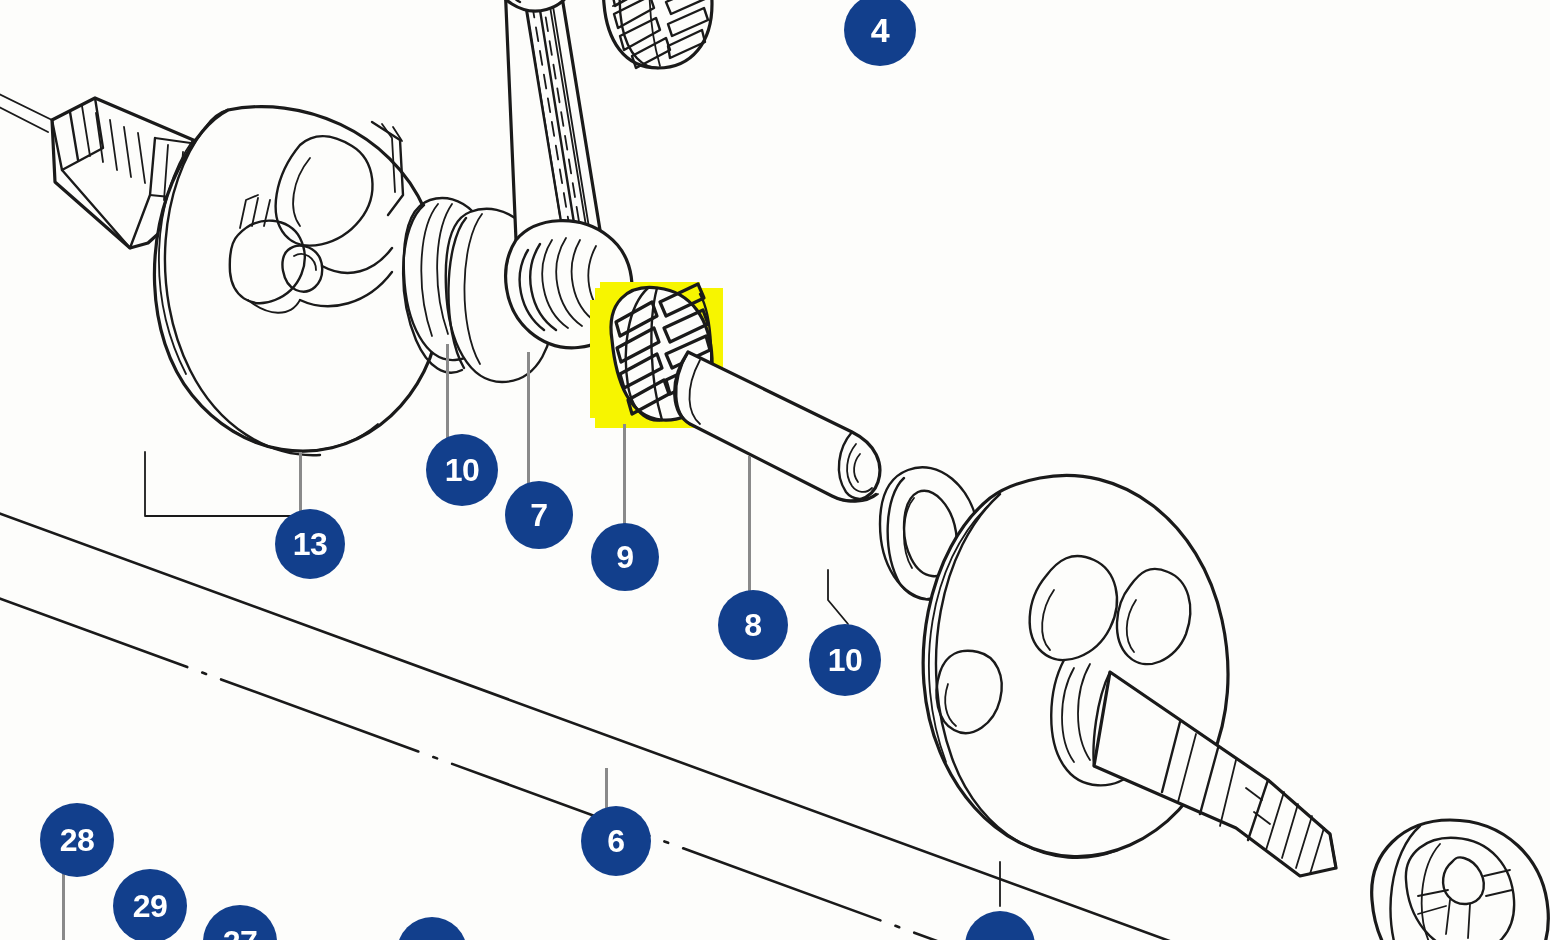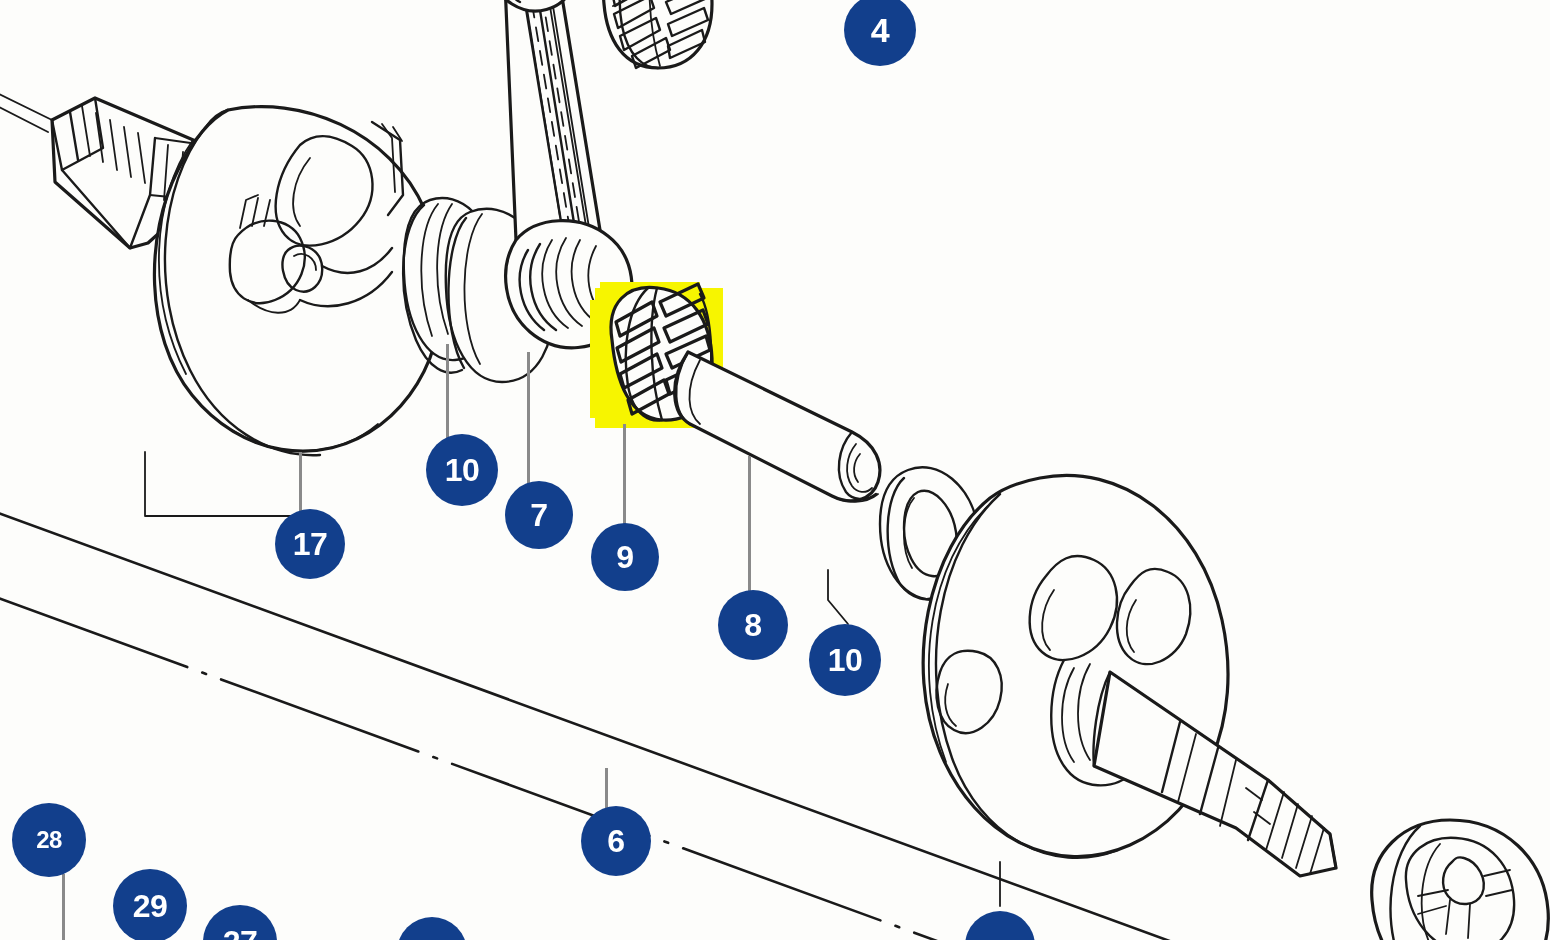--- a/index.html
+++ b/index.html
@@ -368,23 +368,23 @@
   <div class="leader" style="left:623px;top:424px;width:3px;height:102px;"></div>
   <div class="leader" style="left:748px;top:456px;width:3px;height:136px;"></div>
   <div class="leader" style="left:605px;top:768px;width:3px;height:42px;"></div>
   <div class="leader" style="left:62px;top:874px;width:3px;height:66px;"></div>
   <div class="leader" style="left:879px;top:0px;width:3px;height:2px;"></div>
 
   <div class="badge" style="left:844px;top:-6px;width:72px;height:72px;font-size:34px;">4</div>
   <div class="badge" style="left:426px;top:434px;width:72px;height:72px;font-size:32px;">10</div>
   <div class="badge" style="left:505px;top:481px;width:68px;height:68px;font-size:32px;">7</div>
   <div class="badge" style="left:591px;top:523px;width:68px;height:68px;font-size:32px;">9</div>
-  <div class="badge" style="left:275px;top:509px;width:70px;height:70px;font-size:32px;">17</div>
+  <div class="badge" style="left:275px;top:509px;width:70px;height:70px;font-size:32px;">13</div>
   <div class="badge" style="left:718px;top:590px;width:70px;height:70px;font-size:32px;">8</div>
   <div class="badge" style="left:809px;top:624px;width:72px;height:72px;font-size:32px;">10</div>
   <div class="badge" style="left:581px;top:806px;width:70px;height:70px;font-size:32px;">6</div>
-  <div class="badge" style="left:12px;top:803px;width:74px;height:74px;font-size:24px;">28</div>
+  <div class="badge" style="left:40px;top:803px;width:74px;height:74px;font-size:32px;">28</div>
   <div class="badge" style="left:113px;top:869px;width:74px;height:74px;font-size:32px;">29</div>
   <div class="badge" style="left:203px;top:905px;width:74px;height:74px;font-size:32px;">27</div>
   <div class="badge" style="left:397px;top:917px;width:70px;height:70px;font-size:30px;"></div>
   <div class="badge" style="left:965px;top:911px;width:70px;height:70px;font-size:30px;"></div>
 
 </div>
 
 </body></html>

